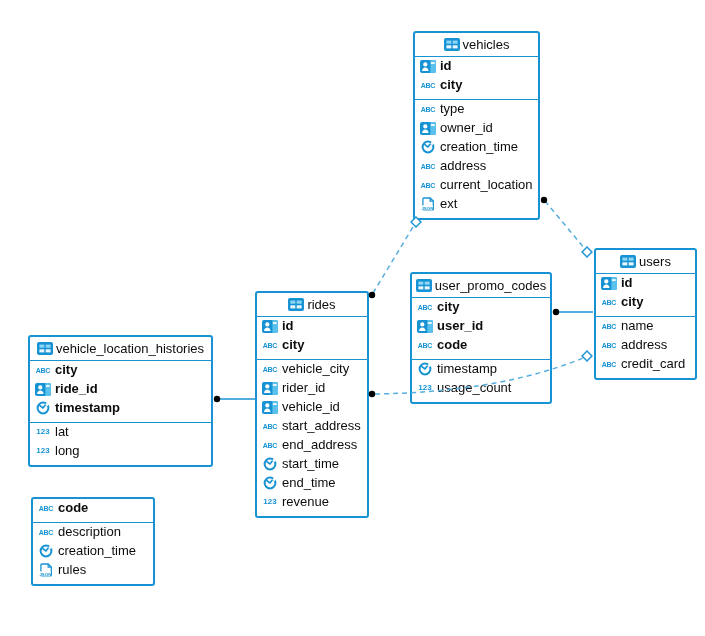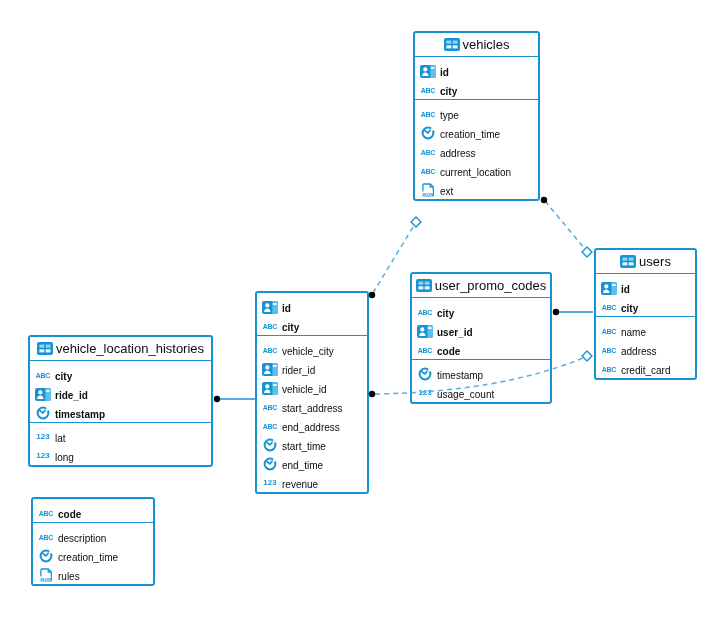--- a/index.html
+++ b/index.html
@@ -19,22 +19,22 @@
     border:2px solid var(--blue);border-radius:3px;z-index:2;
   }
   .thead{
     display:flex;align-items:center;justify-content:center;gap:3px;
     height:23px;border-bottom:1px solid var(--blue);
     font-size:13px;white-space:nowrap;overflow:hidden;
   }
   .sec{padding:2px 0;}
   .sec.keys{border-bottom:1px solid var(--blue);}
   .row{
-    display:flex;align-items:flex-end;gap:4px;height:19px;
-    padding:0 5px;font-size:10px;white-space:nowrap;
+    display:flex;align-items:flex-start;gap:4px;height:19px;
+    padding:0 5px;font-size:13px;white-space:nowrap;
   }
   .row.key .lbl{font-weight:700;}
   .lbl{line-height:1;}
   .ic{
     width:16px;height:14px;flex:0 0 16px;
     display:flex;align-items:center;justify-content:center;
   }
   .ic svg{display:block;}
   .ic-abc::before{
     content:"ABC";font-size:7px;font-weight:800;color:var(--blue);
@@ -132,20 +132,28 @@
       <span class="lbl">city</span>
     </div>
   </div>
   <div class="sec">
     <div class="row">
       <span class="ic ic-abc"></span>
       <span class="lbl">type</span>
     </div>
     <div class="row">
       <span class="ic">
+          <svg width="16" height="13">
+            <use href="#sym-id"></use>
+          </svg>
+        </span>
+      <span class="lbl">owner_id</span>
+    </div>
+    <div class="row">
+      <span class="ic">
           <svg width="14" height="14">
             <use href="#sym-time"></use>
           </svg>
         </span>
       <span class="lbl">creation_time</span>
     </div>
     <div class="row">
       <span class="ic ic-abc"></span>
       <span class="lbl">address</span>
     </div>
@@ -240,20 +248,28 @@
       <span class="lbl">address</span>
     </div>
     <div class="row">
       <span class="ic ic-abc"></span>
       <span class="lbl">credit_card</span>
     </div>
   </div>
 </div>
 
 <div class="table" style="left:255px;top:291px;width:114px;">
+  <div class="thead">
+    <span class="ic">
+        <svg width="16" height="13">
+          <use href="#sym-table"></use>
+        </svg>
+      </span>
+    <span class="lbl">rides</span>
+  </div>
   <div class="sec keys">
     <div class="row key">
       <span class="ic">
           <svg width="16" height="13">
             <use href="#sym-id"></use>
           </svg>
         </span>
       <span class="lbl">id</span>
     </div>
     <div class="row key">

